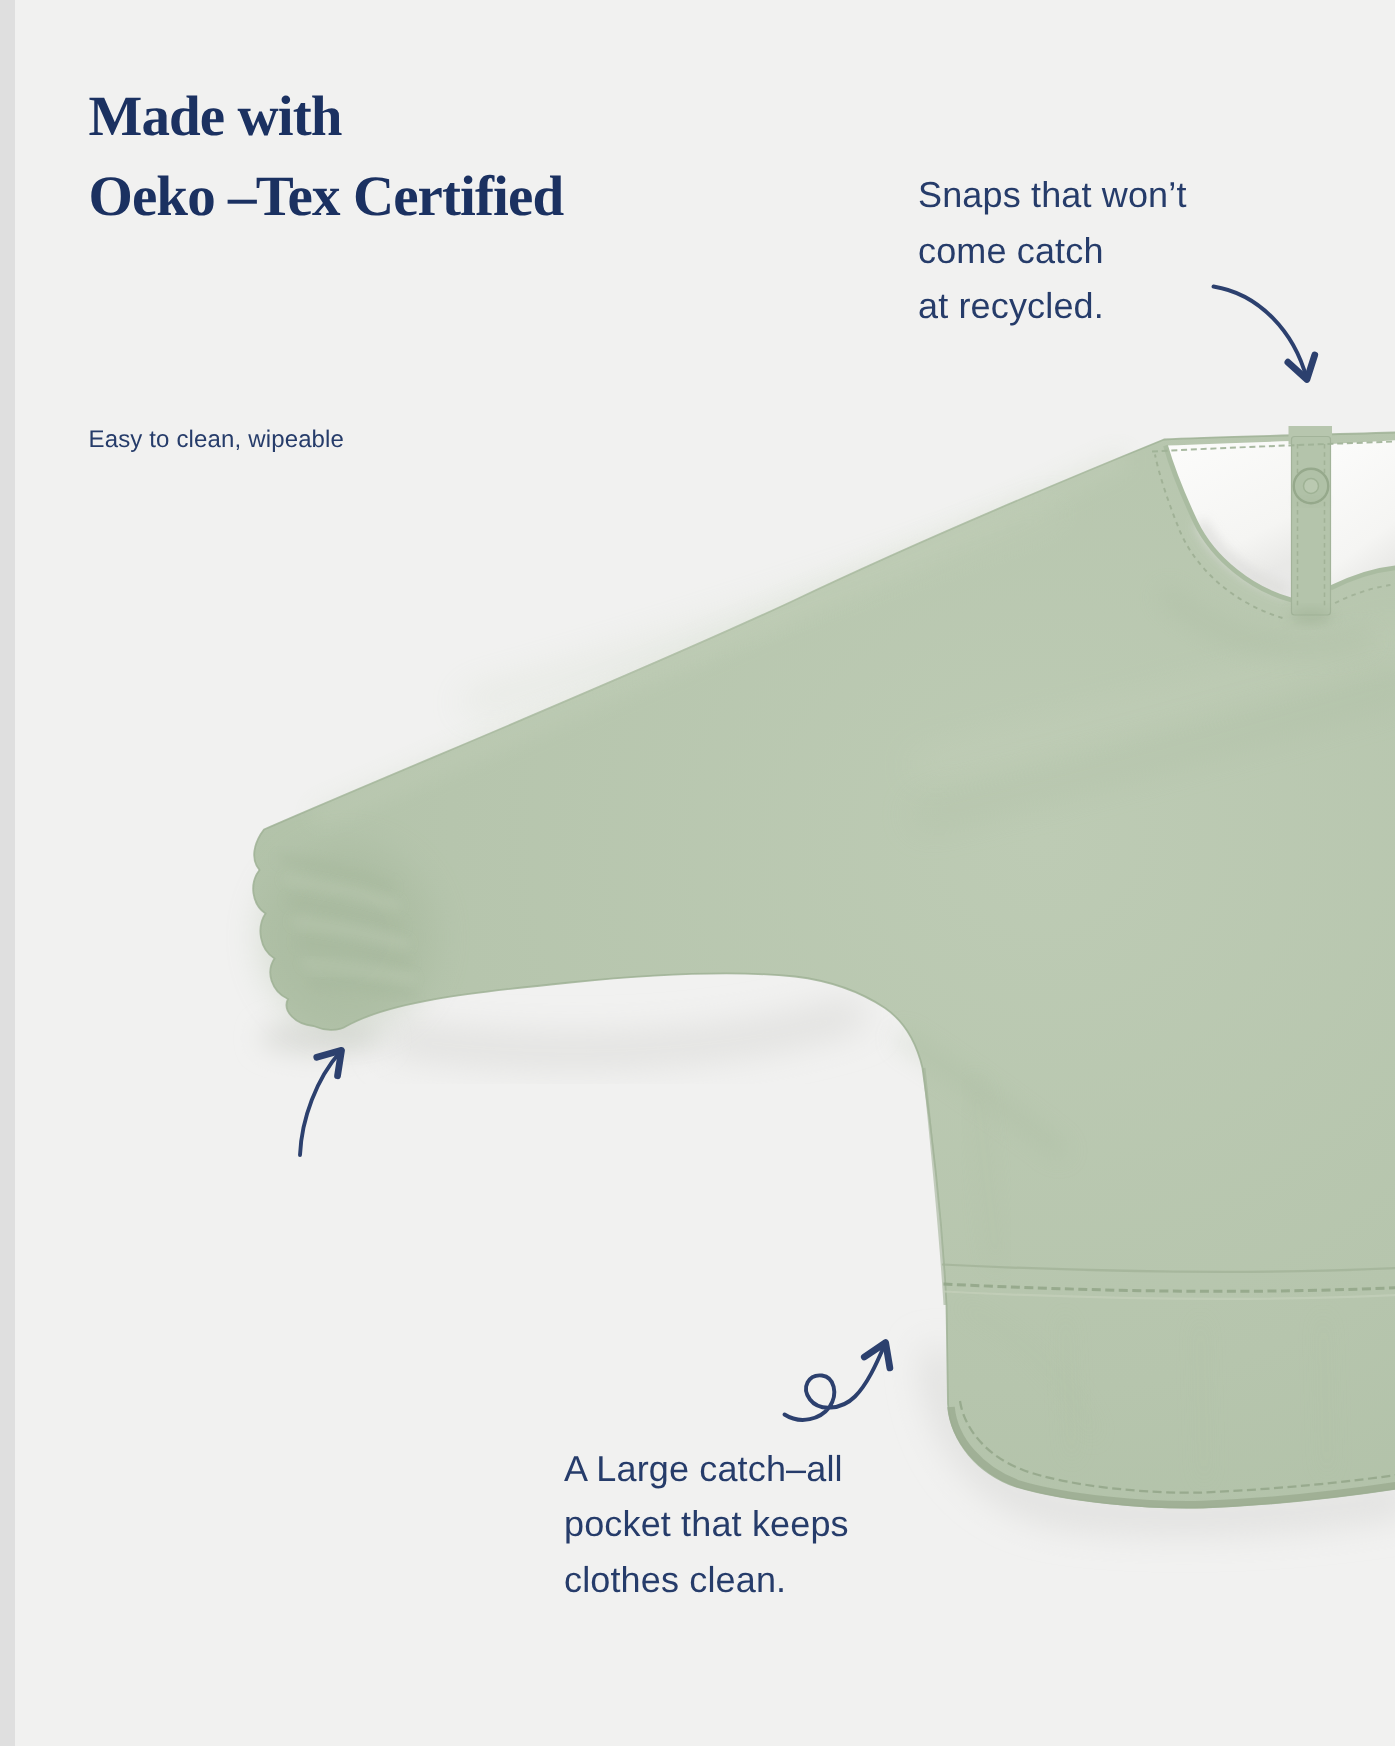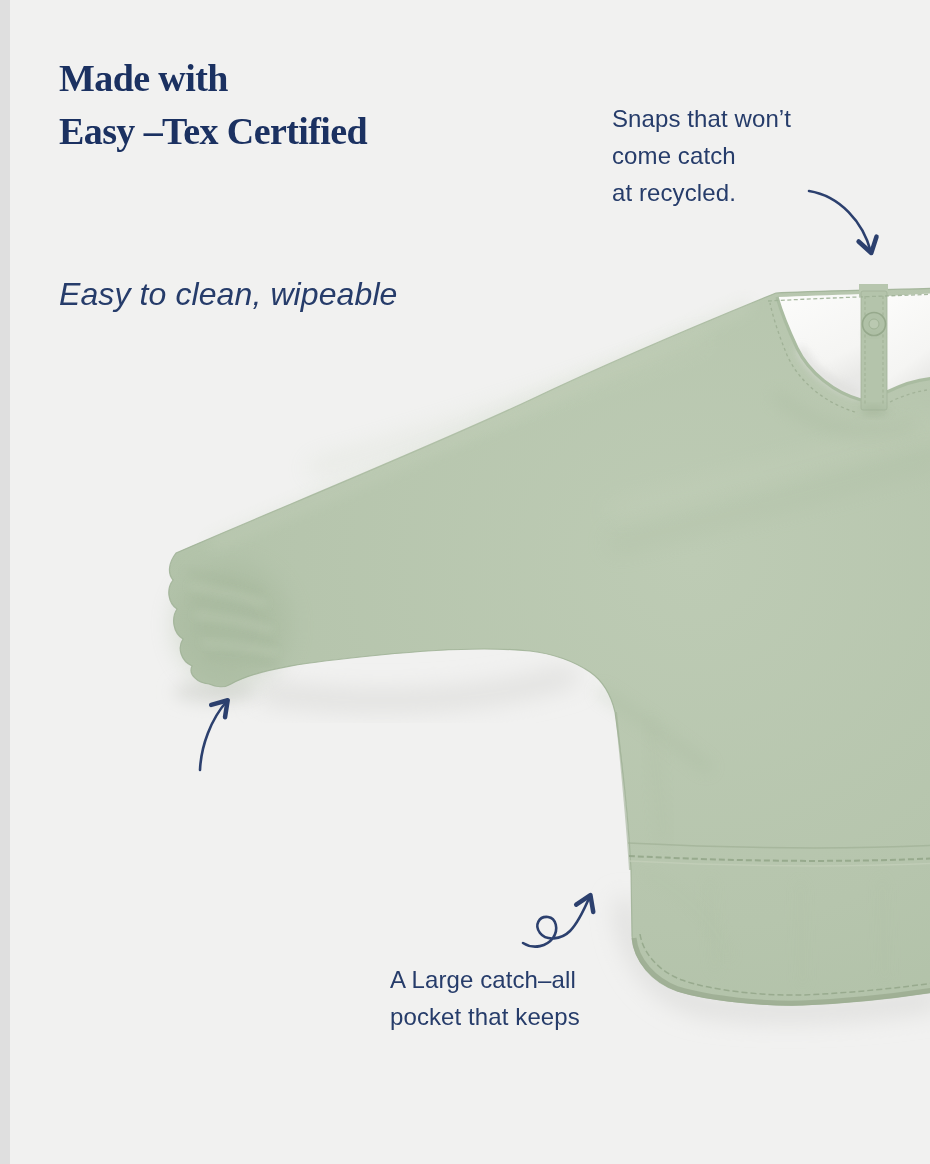--- a/index.html
+++ b/index.html
@@ -9,30 +9,30 @@
   }
   .art{position:absolute;left:0;top:0;width:930px;height:1164px;display:block;}
   .headline{
     position:absolute;left:49px;top:52px;
     font-family:"Liberation Serif",serif;font-weight:700;
     font-size:38px;line-height:52.5px;letter-spacing:-0.6px;
     color:#1b3161;white-space:nowrap;
   }
   .sub{
     position:absolute;left:49px;top:276px;
-    font-size:32px;line-height:36.5px;letter-spacing:0.1px;
-    color:#263c6a;white-space:nowrap;font-style:italic;
+    font-size:16px;line-height:36.5px;letter-spacing:0.1px;
+    color:#263c6a;white-space:nowrap;
   }
   .callout{
     position:absolute;font-size:24px;line-height:37px;
     letter-spacing:0.1px;color:#263c6a;white-space:nowrap;
   }
-  .callout.snaps{left:602px;top:100px;}
+  .callout.snaps{left:602px;top:112px;}
   .callout.cuffs{left:120px;top:782px;}
-  .callout.pocket{left:380px;top:961px;}
+  .callout.pocket{left:366px;top:961px;}
 </style>
 </head>
 <body>
 
 <div class="stage">
 
   <svg class="art" viewBox="0 0 930 1164" aria-hidden="true">
     <defs>
       <radialGradient id="fabric" cx="0.68" cy="0.38" r="0.85">
         <stop offset="0" stop-color="#bdcbb4"></stop>
@@ -160,32 +160,33 @@
 
     <g fill="none" stroke="#2c406e" stroke-width="2.6" stroke-linecap="round">
       <path d="M 799 191 C 830 196 853 222 861 252" marker-end="url(#ah)"></path>
       <path d="M 190 770 C 191 746 201 719 217 701" marker-end="url(#ah)"></path>
       <path d="M 513 943 C 524 950 537 946 543 938 C 549 929 546 918 538 917 C 529 916 524 925 530 933 C 536 941 551 940 560 931 C 568 923 574 910 580 896" marker-end="url(#ah)"></path>
     </g>
   </svg>
 
   <div class="headline">
     <div>Made with</div>
-    <div>Easy –Tex Certified</div>
+    <div>Oeko –Tex Certified</div>
   </div>
 
   <div class="sub">
     <div>Easy to clean, wipeable</div>
   </div>
 
   <div class="callout snaps">
     <div>Snaps that won’t</div>
     <div>come catch</div>
     <div>at recycled.</div>
   </div>
 
 
   <div class="callout pocket">
     <div>A Large catch–all</div>
     <div>pocket that keeps</div>
+    <div>clothes clean.</div>
   </div>
 
 </div>
 
 </body></html>

